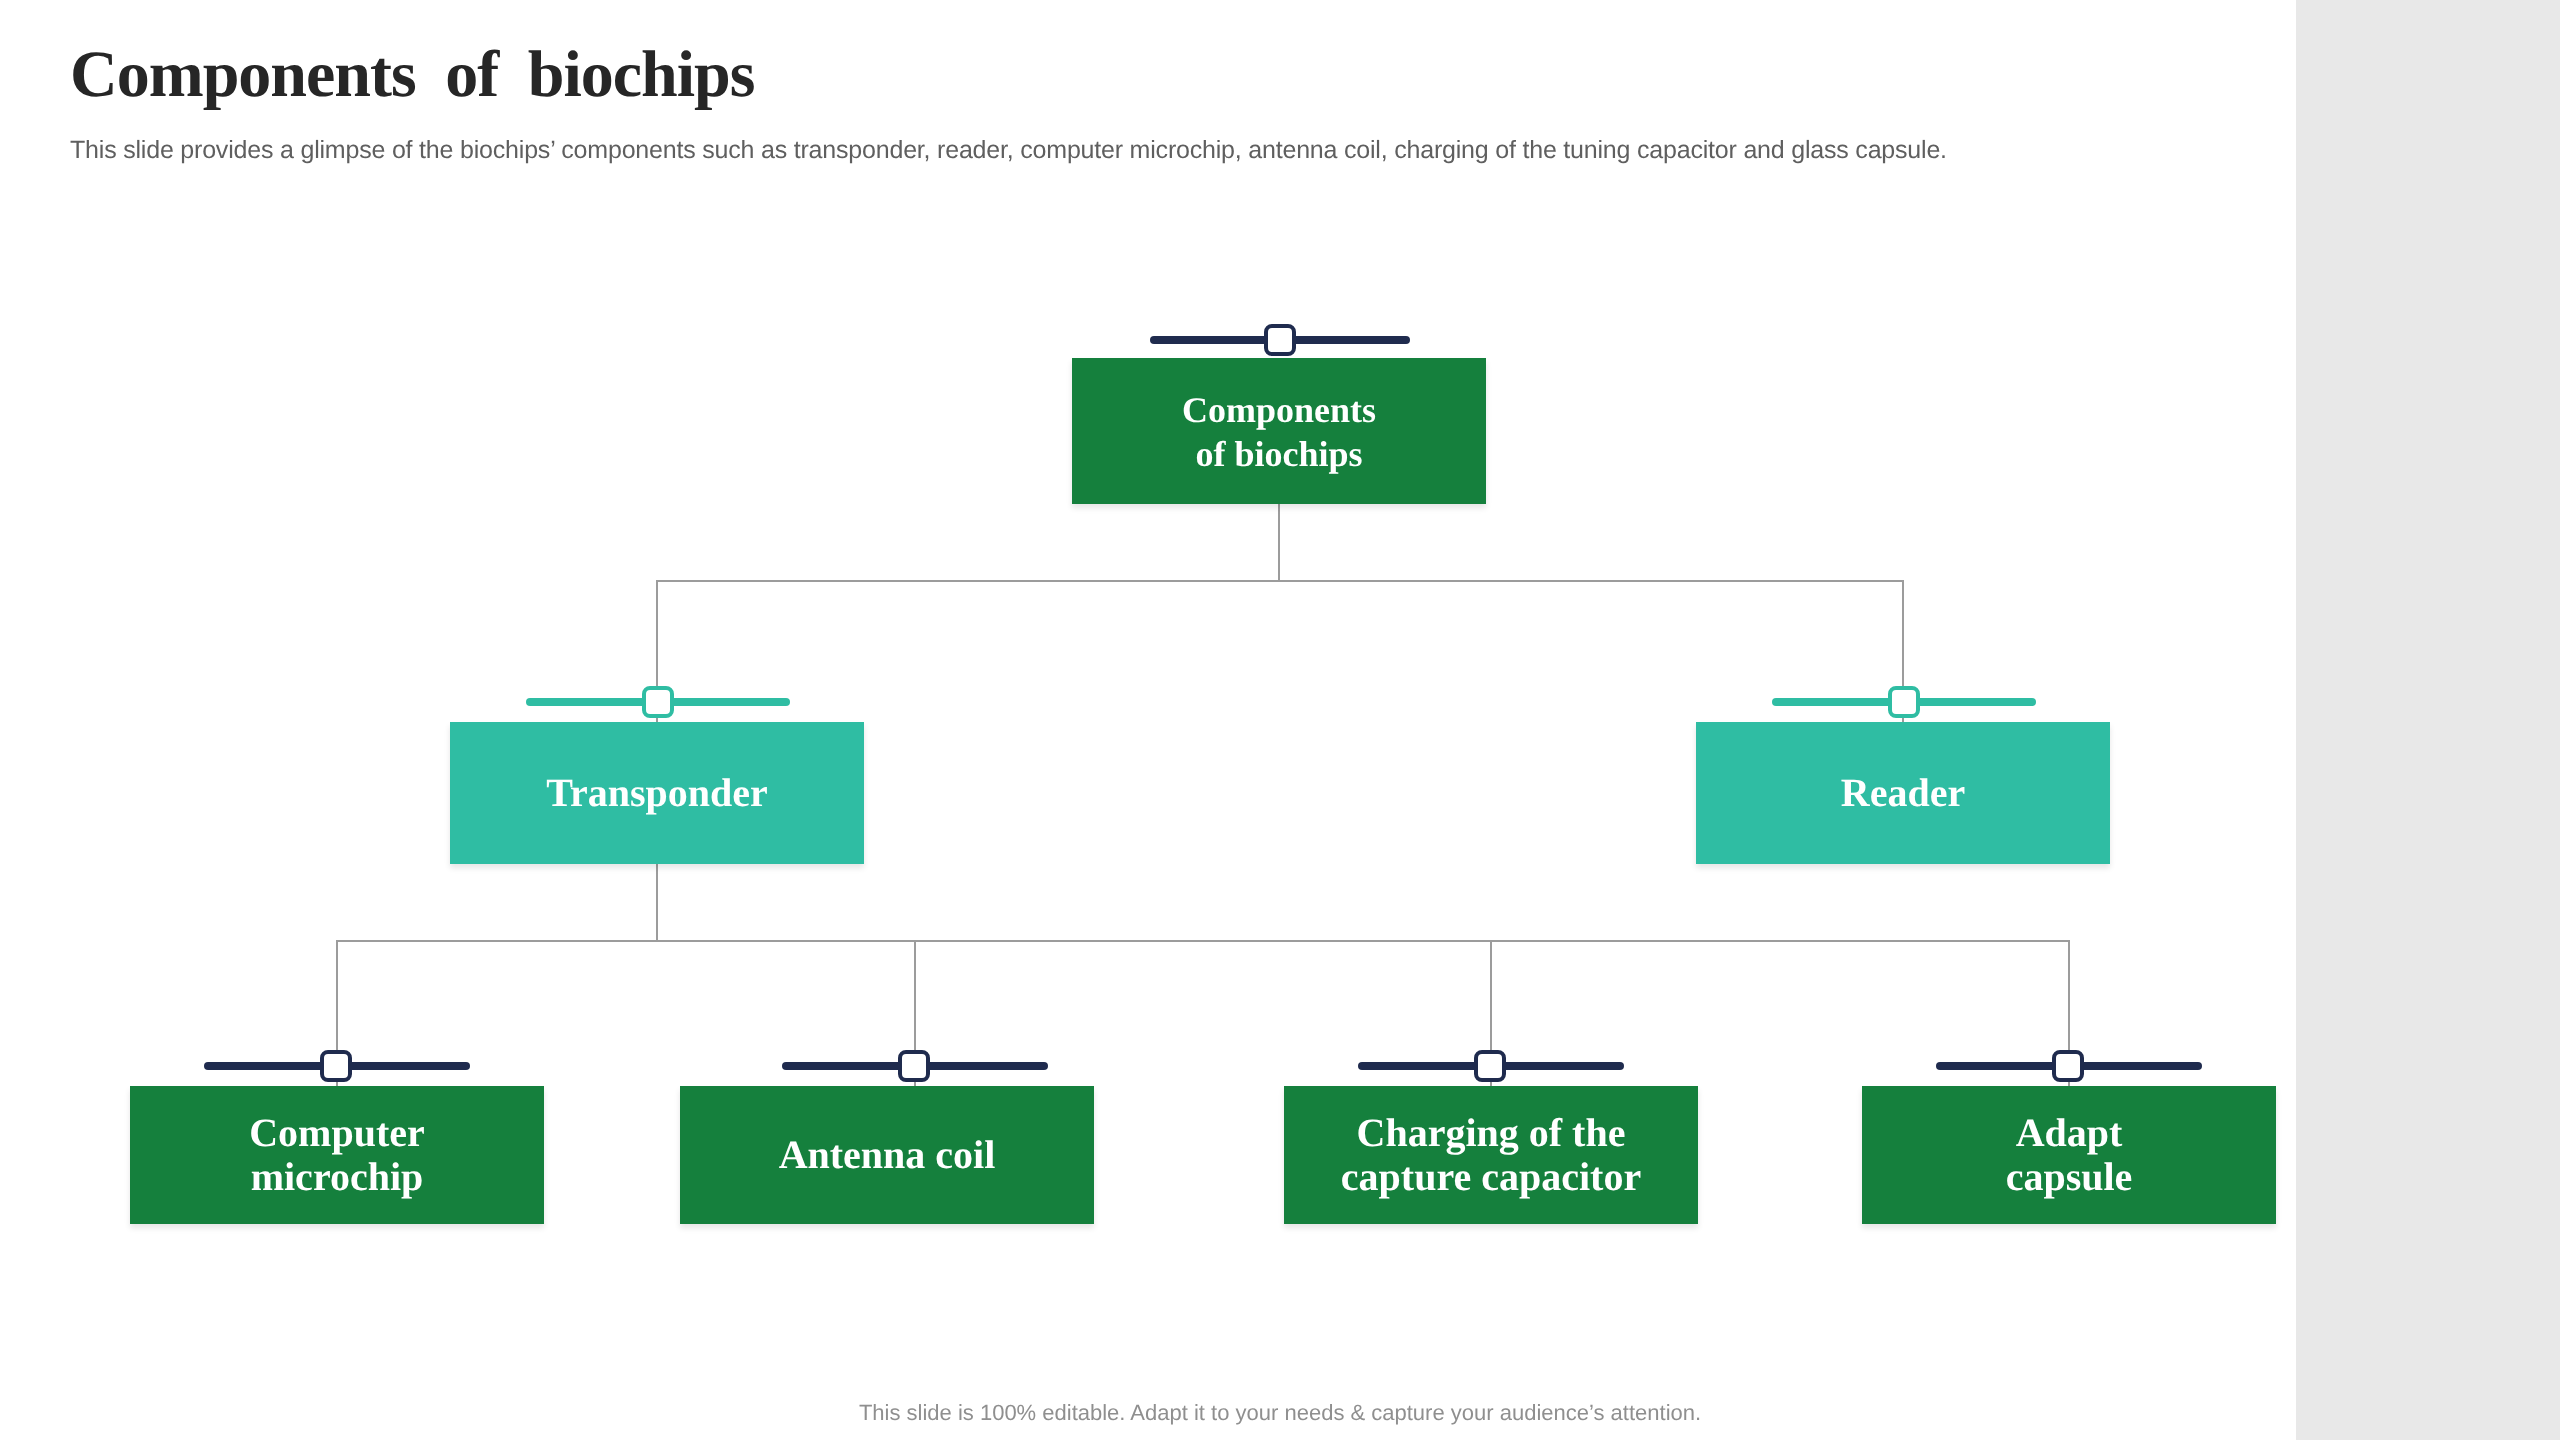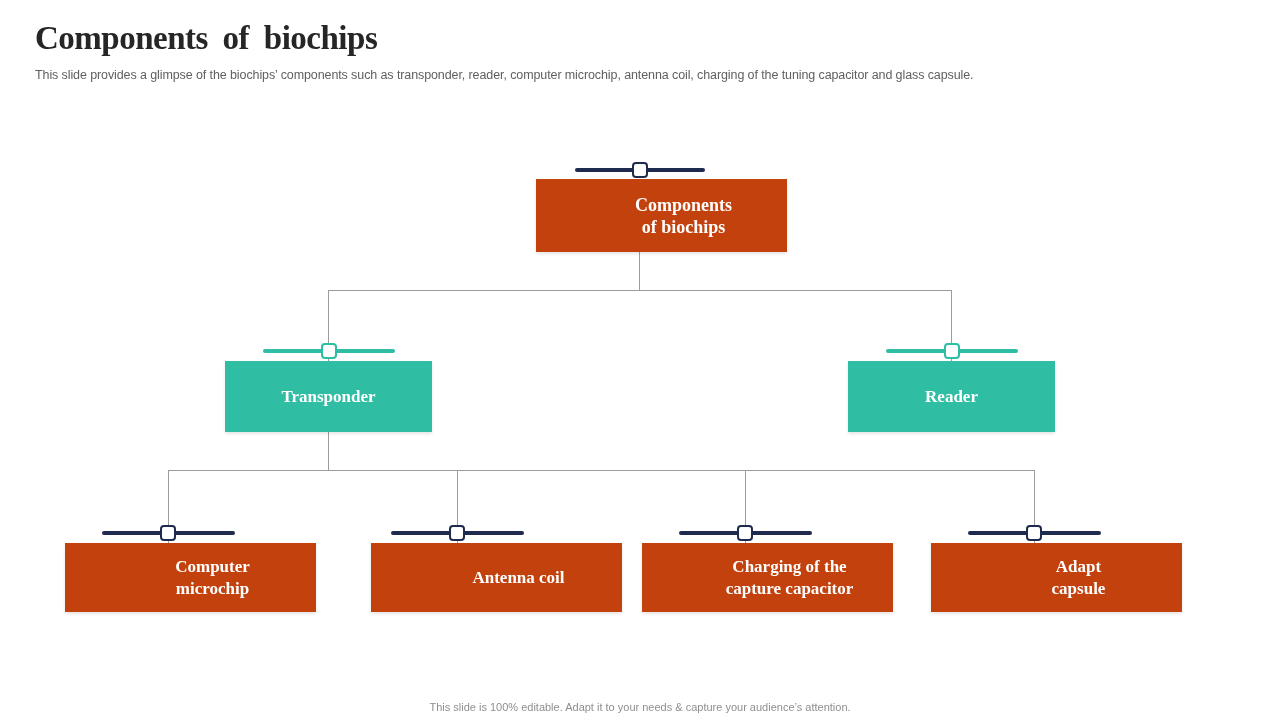--- a/index.html
+++ b/index.html
@@ -1,18 +1,18 @@
 <!DOCTYPE html>
 <html><head>
 <meta charset="utf-8">
 <style>
   html, body { margin: 0; padding: 0; background: #e8e8e8; }
   .slide {
     position: relative;
-    width: 1280px; height: 720px;
+    width: 1148px; height: 720px;
     background: #ffffff;
     overflow: hidden;
     font-family: "Liberation Sans", "DejaVu Sans", sans-serif;
   }
   .slide-title {
     position: absolute; left: 35px; top: 20px;
     font-family: "Liberation Serif", "DejaVu Serif", serif;
     font-weight: bold; font-size: 33px; color: #262626;
     letter-spacing: -0.5px; word-spacing: 7px;
     white-space: nowrap;
@@ -38,32 +38,32 @@
   }
   .hknob.navy { border: 2px solid #1f2b4e; }
   .hknob.teal { border: 2px solid #2fbda3; }
   
   .node {
     position: absolute; width: 207px;
     display: flex; align-items: center; justify-content: center;
     text-align: center;
     font-family: "Liberation Serif", "DejaVu Serif", serif;
     font-weight: bold; color: #ffffff;
-    font-size: 17px; line-height: 22px;
+    font-size: 20px; line-height: 22px;
     white-space: pre-line;
     box-shadow: 0 2px 3px rgba(0,0,0,0.10);
   }
-  .node.navy { background: #c2410c; padding-left: 44px; }
+  .node.navy { background: #15803d; }
   .node.teal { background: #2fbda3; }
   .node-root        { left: 536px; top: 179px; height: 73px; font-size: 18px; }
   .node-transponder { left: 225px; top: 361px; height: 71px; }
   .node-reader      { left: 848px; top: 361px; height: 71px; }
   .node-leaf        { top: 543px; height: 69px; }
   .node-microchip   { left: 65px; }
-  .node-antenna     { left: 371px; }
+  .node-antenna     { left: 340px; }
   .node-charging    { left: 642px; }
   .node-glass       { left: 931px; }
 </style>
 </head>
 <body>
 
 <div class="slide">
 
   <div class="slide-title">Components of biochips</div>
   <div class="slide-subtitle">This slide provides a glimpse of the biochips’ components such as transponder, reader, computer microchip, antenna coil, charging of the tuning capacitor and glass capsule.</div>

